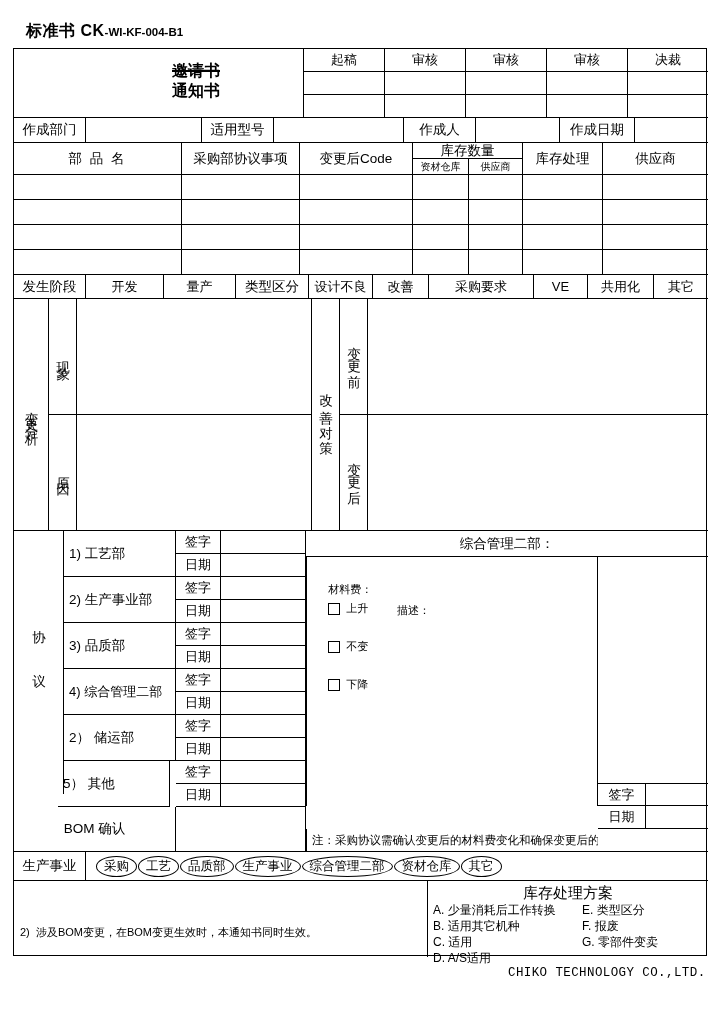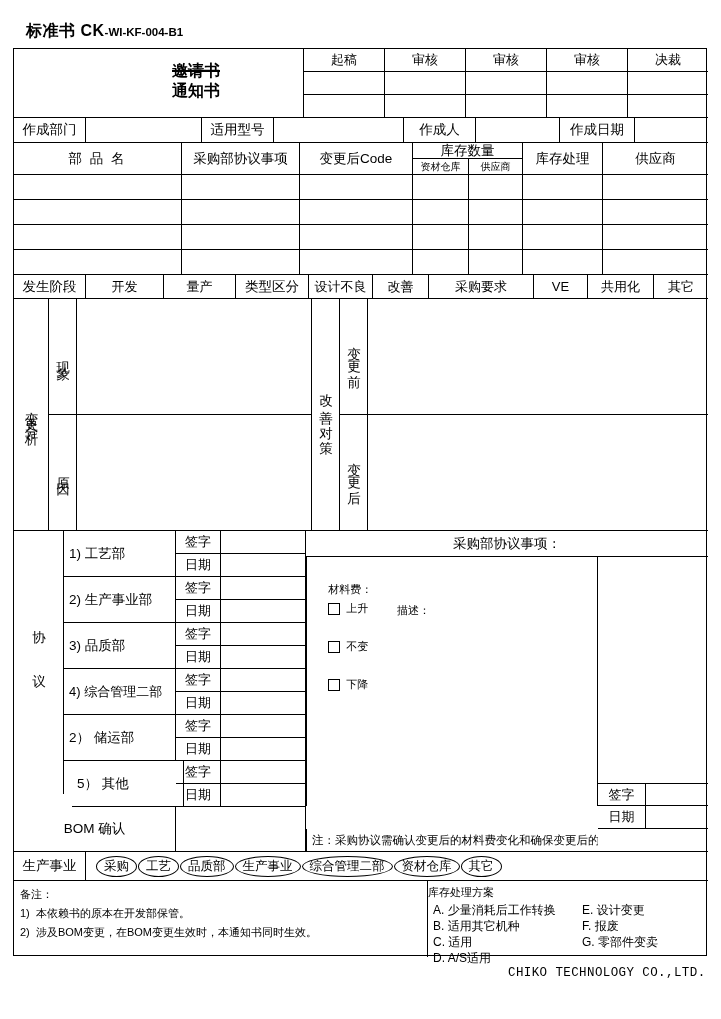--- a/index.html
+++ b/index.html
@@ -273,30 +273,30 @@
     <div class="cell bb br" style="left:207px; top:620px; width:85px; height:23px;"></div>
     <div class="cell bb br" style="left:162px; top:643px; width:45px; height:23px;">日期</div>
     <div class="cell bb br" style="left:207px; top:643px; width:85px; height:23px;"></div>
 
     <div class="cell bb br left lbl" style="left:50px; top:666px; width:112px; height:46px;">2） 储运部</div>
     <div class="cell bb br" style="left:162px; top:666px; width:45px; height:23px;">签字</div>
     <div class="cell bb br" style="left:207px; top:666px; width:85px; height:23px;"></div>
     <div class="cell bb br" style="left:162px; top:689px; width:45px; height:23px;">日期</div>
     <div class="cell bb br" style="left:207px; top:689px; width:85px; height:23px;"></div>
 
-    <div class="cell bb br left lbl" style="left:58px; top:712px; width:112px; height:46px;">5） 其他</div>
+    <div class="cell bb br left lbl" style="left:44px; top:712px; width:112px; height:46px;">5） 其他</div>
     <div class="cell bb br" style="left:162px; top:712px; width:45px; height:23px;">签字</div>
     <div class="cell bb br" style="left:207px; top:712px; width:85px; height:23px;"></div>
     <div class="cell bb br" style="left:162px; top:735px; width:45px; height:23px;">日期</div>
     <div class="cell bb br" style="left:207px; top:735px; width:85px; height:23px;"></div>
 
     <div class="cell thickb br lbl" style="left:0; top:758px; width:162px; height:45px;">BOM  确认</div>
     <div class="cell thickb br" style="left:162px; top:758px; width:130px; height:45px;"></div>
 
-    <div class="cell bb" style="left:292px; top:482px; width:402px; height:26px; font-size:13.5px;">采购部协议事项：</div>
+    <div class="cell bb" style="left:292px; top:482px; width:402px; height:26px; font-size:13.5px;">综合管理二部：</div>
 
     <div class="textblock" style="left:296px; top:512px; width:398px; height:22px;">
       <span>材料费：</span>
       <span class="cb"></span><span>上升</span>
       <span style="display:inline-block;width:48px"></span>
       <span class="cb"></span><span>不变</span>
       <span style="display:inline-block;width:48px"></span>
       <span class="cb"></span><span>下降</span>
     </div>
 
@@ -318,31 +318,29 @@
       <span class="pill">采购</span>
       <span class="pill">工艺</span>
       <span class="pill">品质部</span>
       <span class="pill">生产事业</span>
       <span class="pill">综合管理二部</span>
       <span class="pill">资材仓库</span>
       <span class="pill">其它</span>
     </div>
 
     <div class="cell br" style="left:0; top:832px; width:414px; height:76px;"></div>
-    <div class="textblock" style="left:6px; top:836px; width:400px;">备注：</div>
-    <div class="textblock" style="left:6px; top:855px; width:400px;">1)  本依赖书的原本在开发部保管。</div>
     <div class="textblock" style="left:6px; top:874px; width:400px;">2)  涉及BOM变更，在BOM变更生效时，本通知书同时生效。</div>
 
     <div class="cell" style="left:414px; top:832px; width:280px; height:76px;"></div>
-    <div class="textblock" style="left:414px; top:834px; width:280px; text-align:left; font-size:11px;">库存处理方案</div>
+    <div class="textblock" style="left:414px; top:834px; width:280px; text-align:center; font-size:15px;">库存处理方案</div>
     <div class="textblock" style="left:419px; top:852px; font-size:12px;">A. 少量消耗后工作转换</div>
     <div class="textblock" style="left:419px; top:868px; font-size:12px;">B. 适用其它机种</div>
     <div class="textblock" style="left:419px; top:884px; font-size:12px;">C. 适用</div>
     <div class="textblock" style="left:419px; top:900px; font-size:12px;">D. A/S适用</div>
-    <div class="textblock" style="left:568px; top:852px; font-size:12px;">E. 设计变更</div>
+    <div class="textblock" style="left:568px; top:852px; font-size:12px;">E. 类型区分</div>
     <div class="textblock" style="left:568px; top:868px; font-size:12px;">F. 报废</div>
     <div class="textblock" style="left:568px; top:884px; font-size:12px;">G. 零部件变卖</div>
 
   </div>
 
   <div id="title-sub">
     <div class="struck">邀请书</div>
     <div>通知书</div>
   </div>
 

